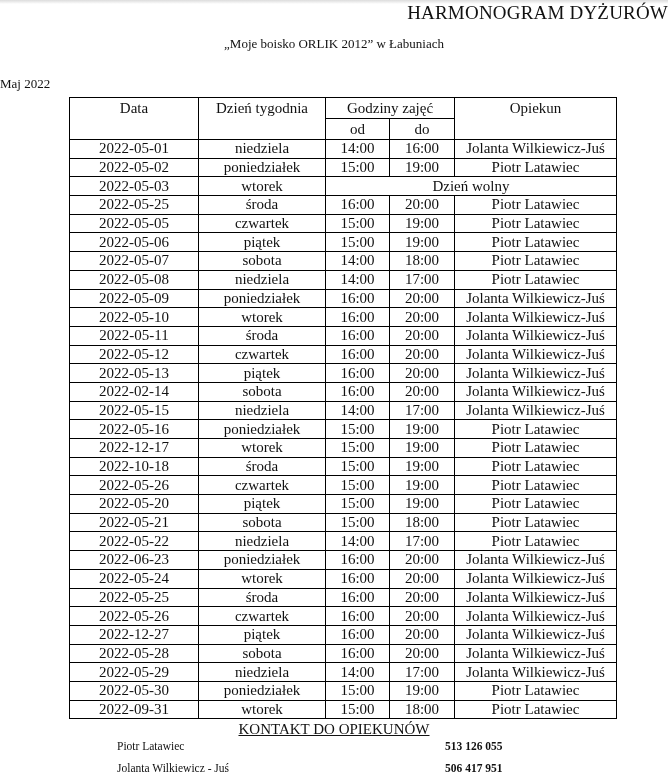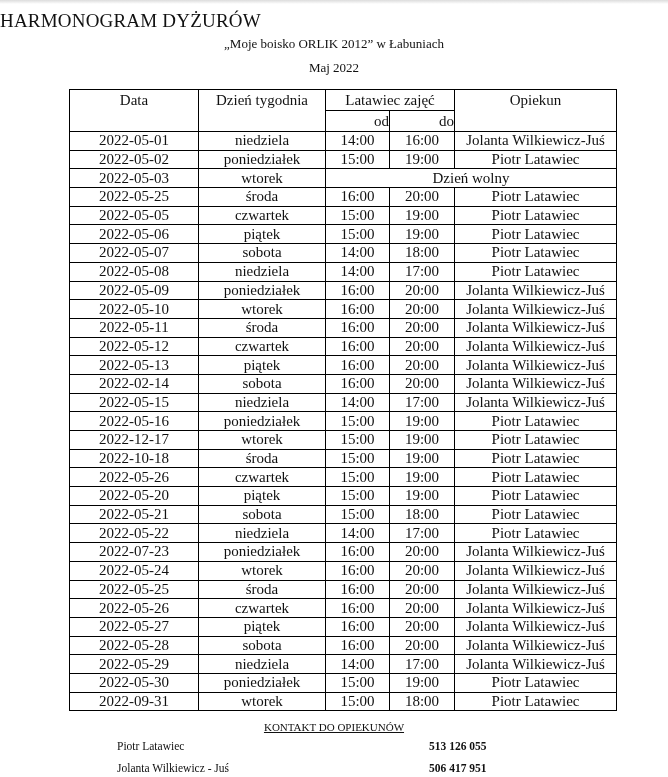--- a/index.html
+++ b/index.html
@@ -17,43 +17,42 @@
     }
     .top-shadow {
       position: absolute;
       left: 0; top: 0;
       width: 668px; height: 4px;
       background: linear-gradient(#dcdcdc, #ffffff);
     }
     .title {
       position: absolute;
       left: 0; width: 668px;
-      top: 10px;
-      text-align: left;
+      top: 2px;
+      text-align: right;
       font-size: 19px;
       letter-spacing: 0.2px;
     }
     .subtitle {
       position: absolute;
       left: 0; width: 668px;
       top: 36px;
       text-align: center;
       font-size: 13px;
     }
     .month {
       position: absolute;
       left: 0; width: 668px;
-      top: 60px;
-      text-align: center;
+      top: 76px;
       font-size: 13px;
     }
     table.schedule {
       position: absolute;
       left: 69px;
-      top: 89px;
+      top: 97px;
       width: 547px;
       border-collapse: collapse;
       table-layout: fixed;
       font-size: 15px;
     }
     table.schedule th,
     table.schedule td {
       border: 1px solid #000;
       padding: 0;
       text-align: center;
@@ -63,53 +62,52 @@
     }
     table.schedule thead th {
       vertical-align: top;
       height: 20px;
       line-height: 20px;
       font-size: 15px;
     }
     table.schedule thead tr.sub th {
       height: 20px;
       line-height: 20px;
-      text-align: right;
     }
     table.schedule tbody td {
       height: 17.7px;
       line-height: 17px;
     }
     col.c-date { width: 129px; }
     col.c-day { width: 127px; }
     col.c-od { width: 64px; }
     col.c-do { width: 65px; }
     col.c-op { width: 162px; }
 
     .contact-heading {
       position: absolute;
       left: 0; width: 668px;
       top: 721px;
       text-align: center;
-      font-size: 11px;
+      font-size: 15px;
       text-decoration: underline;
     }
     .contact-row {
       position: absolute;
       left: 117px;
       width: 400px;
       font-size: 11.5px;
     }
     .contact-row .name {
       position: absolute;
       left: 0;
     }
     .contact-row .phone {
       position: absolute;
-      left: 312px;
+      left: 328px;
       font-weight: bold;
     }
     .contact-row.r0 { top: 740px; }
     .contact-row.r1 { top: 762px; }
   </style>
 </head>
 <body>
 
 <div class="top-shadow"></div>
 
@@ -122,21 +120,21 @@
     <col class="c-date">
       <col class="c-day">
       <col class="c-od">
       <col class="c-do">
       <col class="c-op">
   </colgroup>
   <thead>
     <tr>
       <th rowspan="2">Data</th>
       <th rowspan="2">Dzień tygodnia</th>
-      <th colspan="2">Latawiec zajęć</th>
+      <th colspan="2">Godziny zajęć</th>
       <th rowspan="2">Opiekun</th>
     </tr>
     <tr class="sub">
       <th>od</th>
       <th>do</th>
     </tr>
   </thead>
   <tbody id="schedule-body">
       <tr>
         <td>2022-05-01</td>
@@ -284,21 +282,21 @@
         <td>Piotr Latawiec</td>
       </tr>
       <tr>
         <td>2022-05-22</td>
         <td>niedziela</td>
         <td>14:00</td>
         <td>17:00</td>
         <td>Piotr Latawiec</td>
       </tr>
       <tr>
-        <td>2022-07-23</td>
+        <td>2022-06-23</td>
         <td>poniedziałek</td>
         <td>16:00</td>
         <td>20:00</td>
         <td>Jolanta Wilkiewicz-Juś</td>
       </tr>
       <tr>
         <td>2022-05-24</td>
         <td>wtorek</td>
         <td>16:00</td>
         <td>20:00</td>
@@ -312,21 +310,21 @@
         <td>Jolanta Wilkiewicz-Juś</td>
       </tr>
       <tr>
         <td>2022-05-26</td>
         <td>czwartek</td>
         <td>16:00</td>
         <td>20:00</td>
         <td>Jolanta Wilkiewicz-Juś</td>
       </tr>
       <tr>
-        <td>2022-05-27</td>
+        <td>2022-12-27</td>
         <td>piątek</td>
         <td>16:00</td>
         <td>20:00</td>
         <td>Jolanta Wilkiewicz-Juś</td>
       </tr>
       <tr>
         <td>2022-05-28</td>
         <td>sobota</td>
         <td>16:00</td>
         <td>20:00</td>

